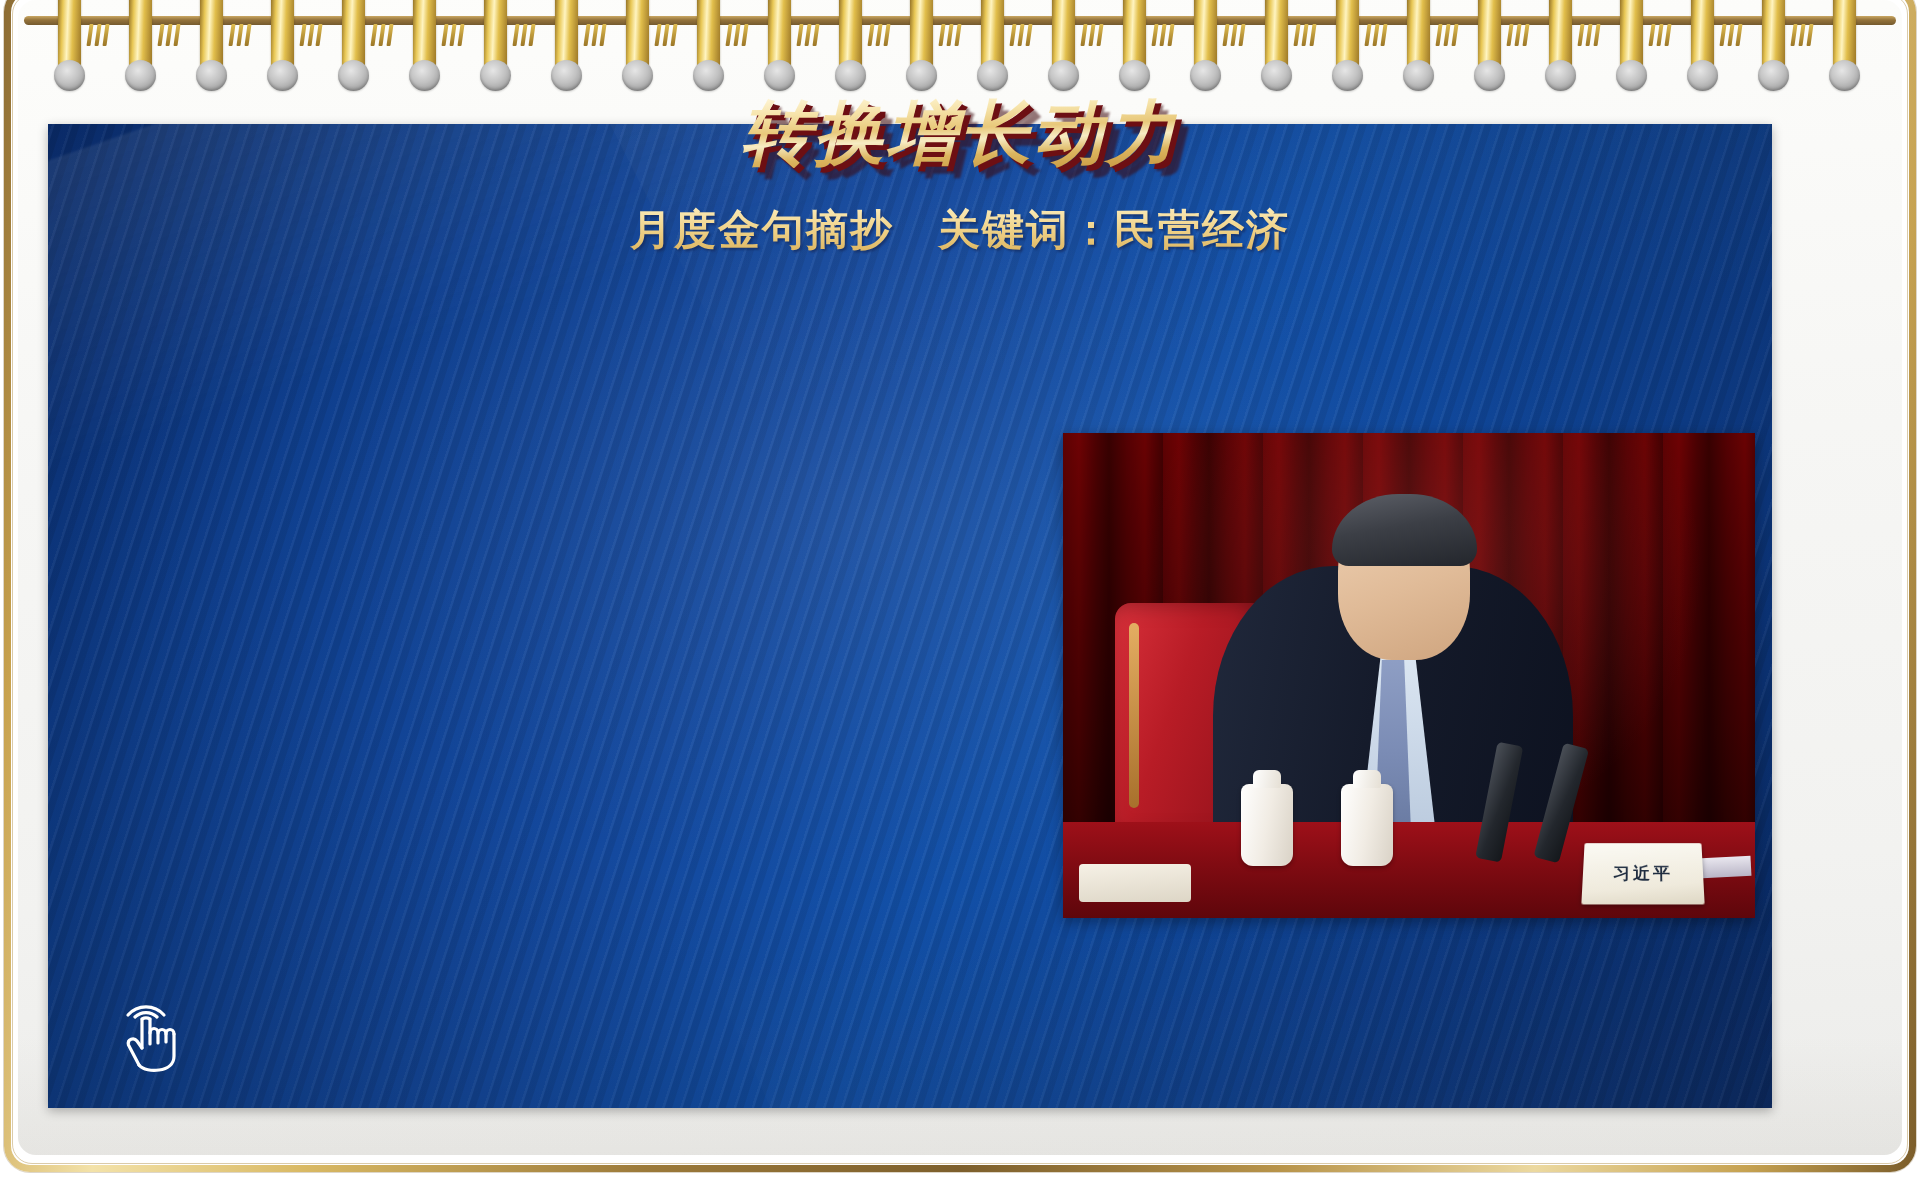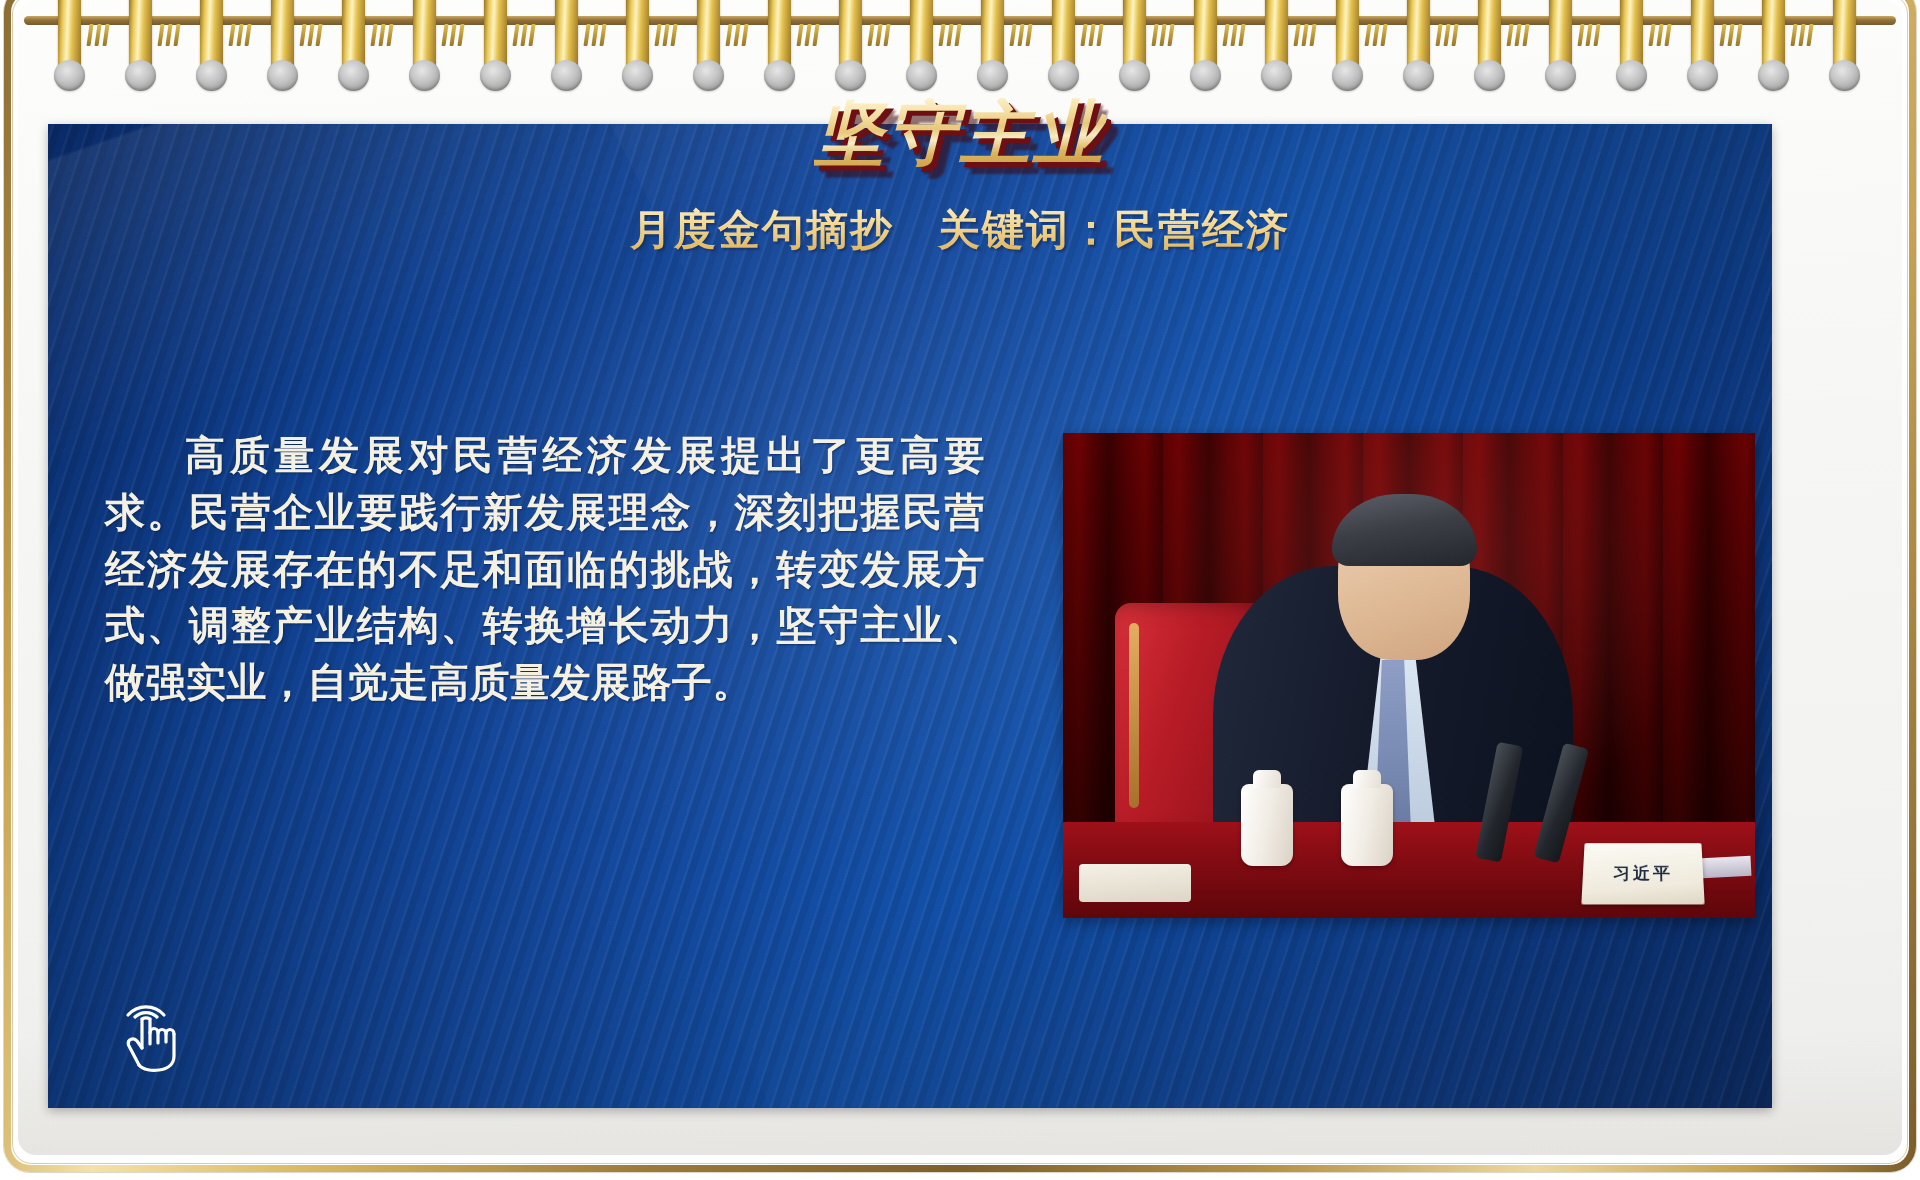--- a/index.html
+++ b/index.html
@@ -401,26 +401,25 @@
 
   <div class="card">
     <div class="stripes"></div>
     <div class="swoosh1"></div>
     <div class="swoosh2"></div>
     <div class="swoosh3"></div>
     <div class="vignette"></div>
   </div>
 
   <div class="masthead">
-    <div class="title">坚守主业</div>
+    <div class="title">转换增长动力</div>
     <div class="subtitle">月度金句摘抄　关键词：民营经济</div>
   </div>
 
   <div class="quote-col">
-    <div class="quote-body">高质量发展对民营经济发展提出了更高要求。民营企业要践行新发展理念，深刻把握民营经济发展存在的不足和面临的挑战，转变发展方式、调整产业结构、转换增长动力，坚守主业、做强实业，自觉走高质量发展路子。</div>
   </div>
 
   <div class="photo">
     <div class="ph-curtain"></div>
     <div class="ph-chair"></div>
     <div class="ph-body"></div>
     <div class="ph-shirt"></div>
     <div class="ph-tie"></div>
     <div class="ph-head"></div>
     <div class="ph-hair"></div>

